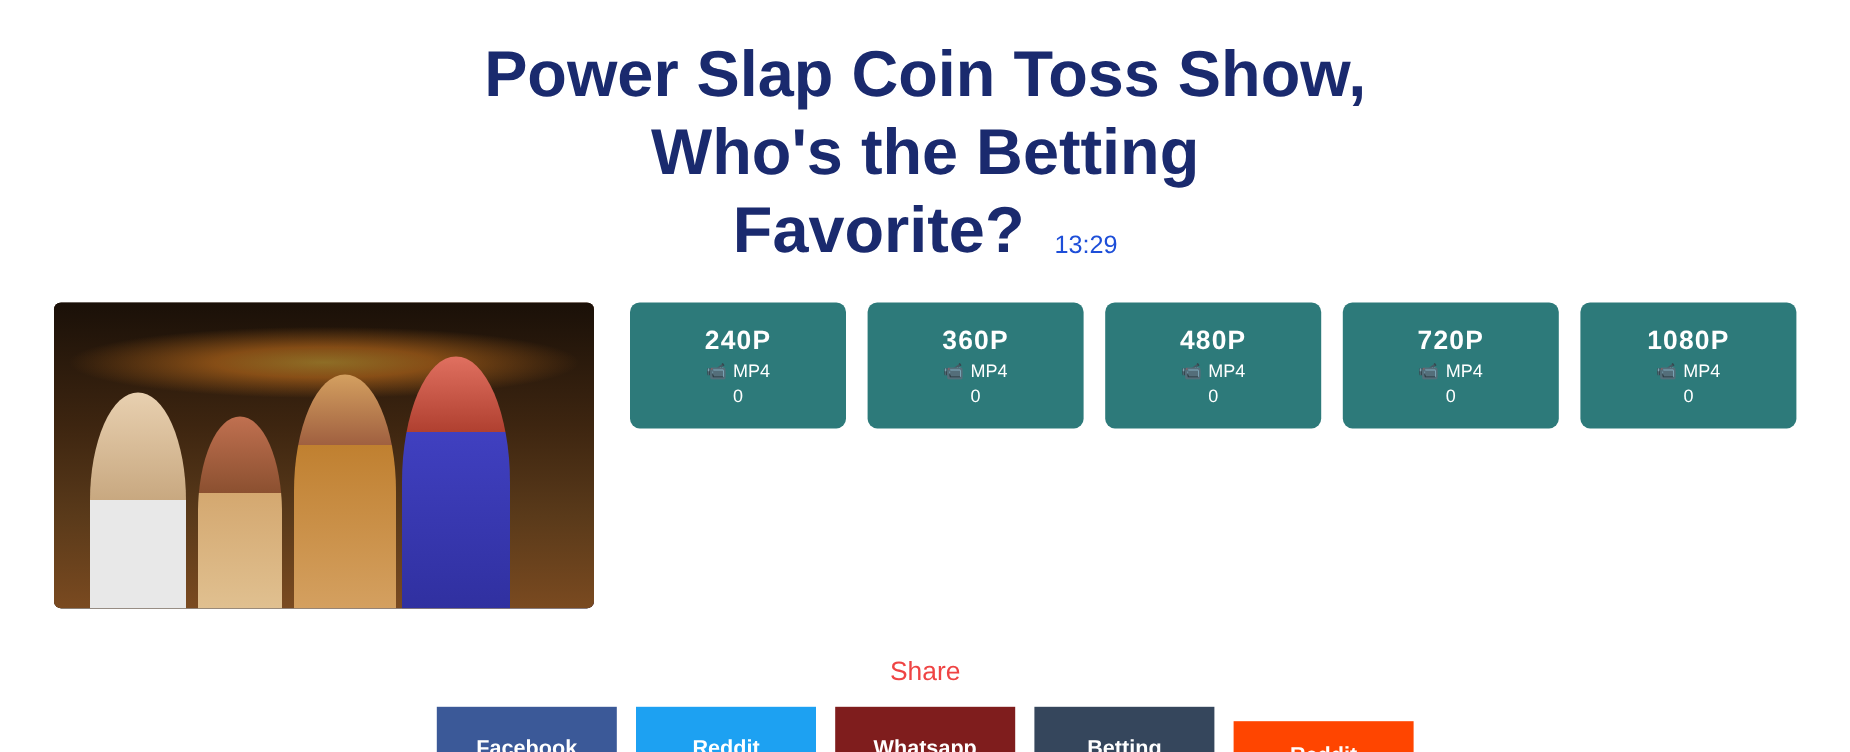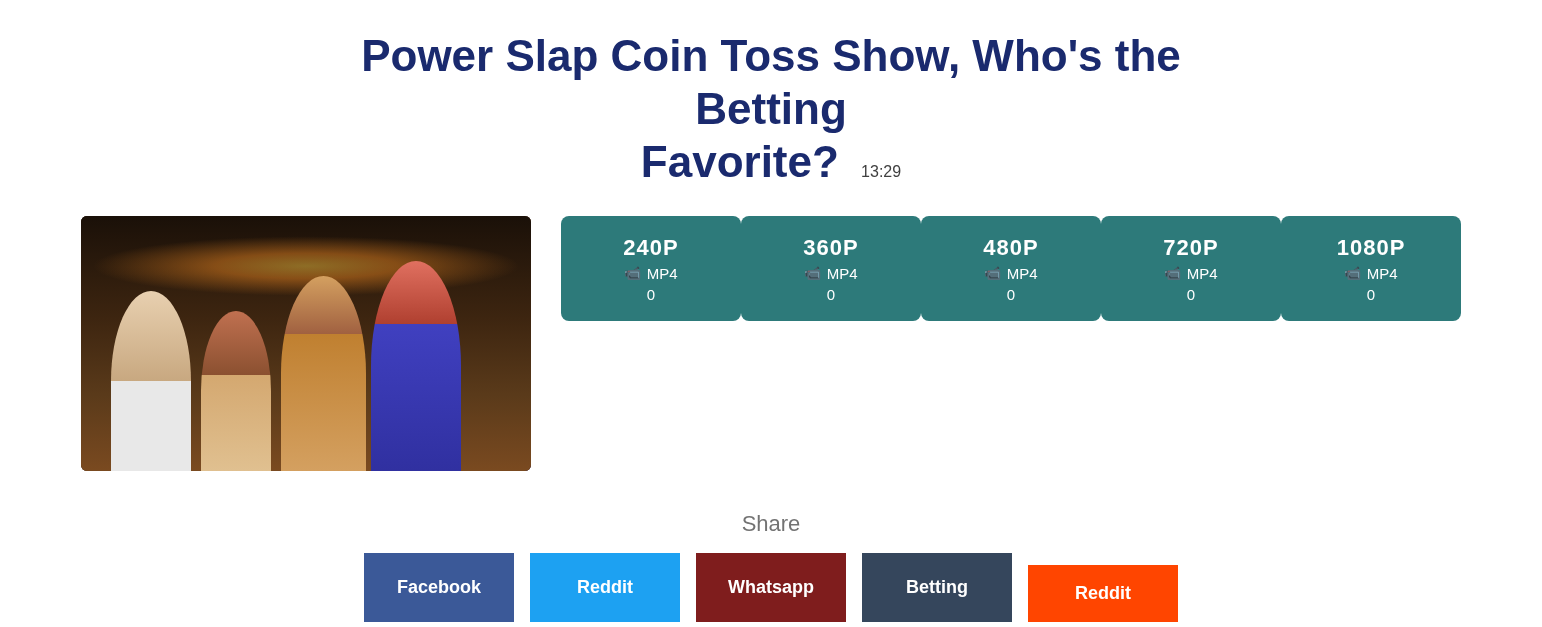--- a/index.html
+++ b/index.html
@@ -14,30 +14,30 @@
       width: 1542px;
     }
 
     .title-area {
       text-align: center;
       margin-bottom: 28px;
       max-width: 900px;
     }
 
     .title-area h1 {
-      font-size: 44px;
+      font-size: 54px;
       font-weight: 700;
       color: #1a2a6e;
       line-height: 1.2;
       display: inline;
     }
 
     .title-duration {
-      font-size: 16px;
-      color: #404040;
+      font-size: 21px;
+      color: #1d4ed8;
       font-weight: 400;
       margin-left: 10px;
       vertical-align: middle;
     }
 
     .content-row {
       display: flex;
       flex-direction: row;
       align-items: flex-start;
       gap: 30px;
@@ -98,20 +98,21 @@
     }
 
     .p1 { left: 30px; width: 80px; height: 180px; background: linear-gradient(180deg, #e8d0b0 0%, #c8a880 50%, #e8e8e8 50%, #e8e8e8 100%); }
     .p2 { left: 120px; width: 70px; height: 160px; background: linear-gradient(180deg, #c07050 0%, #8b5030 40%, #d4a870 40%, #e0c090 100%); }
     .p3 { left: 200px; width: 85px; height: 195px; background: linear-gradient(180deg, #d4a060 0%, #a06040 30%, #c08030 30%, #d4a060 100%); }
     .p4 { left: 290px; width: 90px; height: 210px; background: linear-gradient(180deg, #e07060 0%, #b04030 30%, #4040c0 30%, #3030a0 100%); }
 
     .quality-buttons {
       display: flex;
       flex-direction: row;
+      gap: 18px;
       flex-wrap: wrap;
       align-items: flex-start;
     }
 
     .quality-btn {
       background: #2d7a7a;
       color: #fff;
       border: none;
       border-radius: 8px;
       width: 180px;
@@ -149,21 +150,21 @@
     .share-section {
       display: flex;
       flex-direction: column;
       align-items: center;
       gap: 16px;
       width: 100%;
     }
 
     .share-label {
       font-size: 22px;
-      color: #737373;
+      color: #ef4444;
       font-weight: 500;
     }
 
     .share-buttons {
       display: flex;
       flex-direction: row;
       gap: 16px;
       flex-wrap: wrap;
       justify-content: center;
     }

